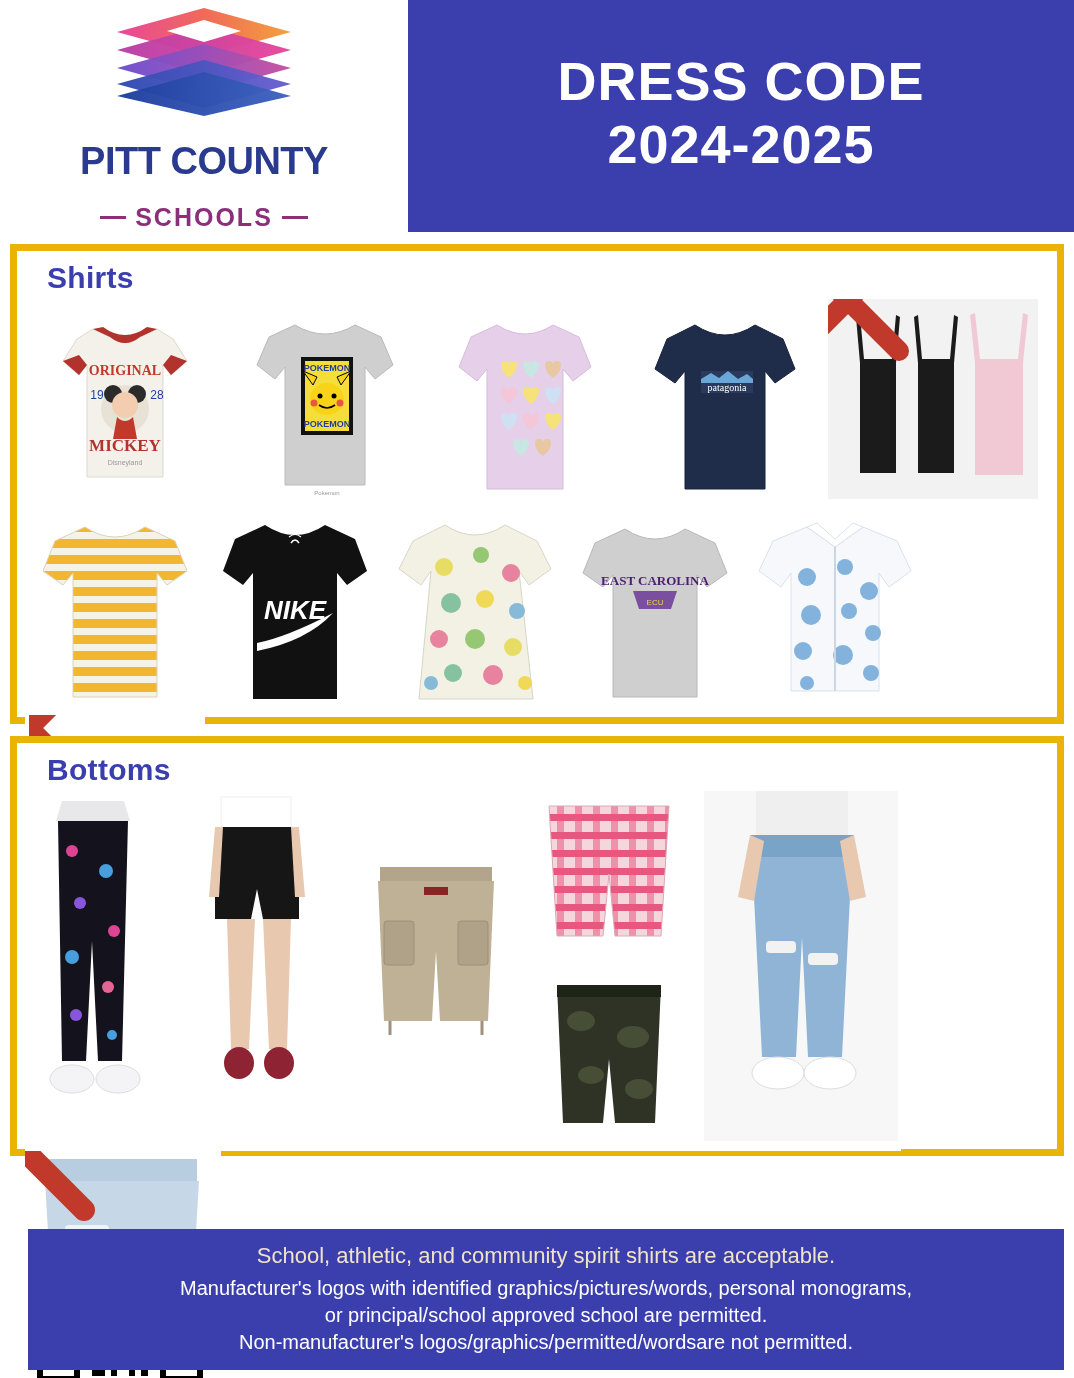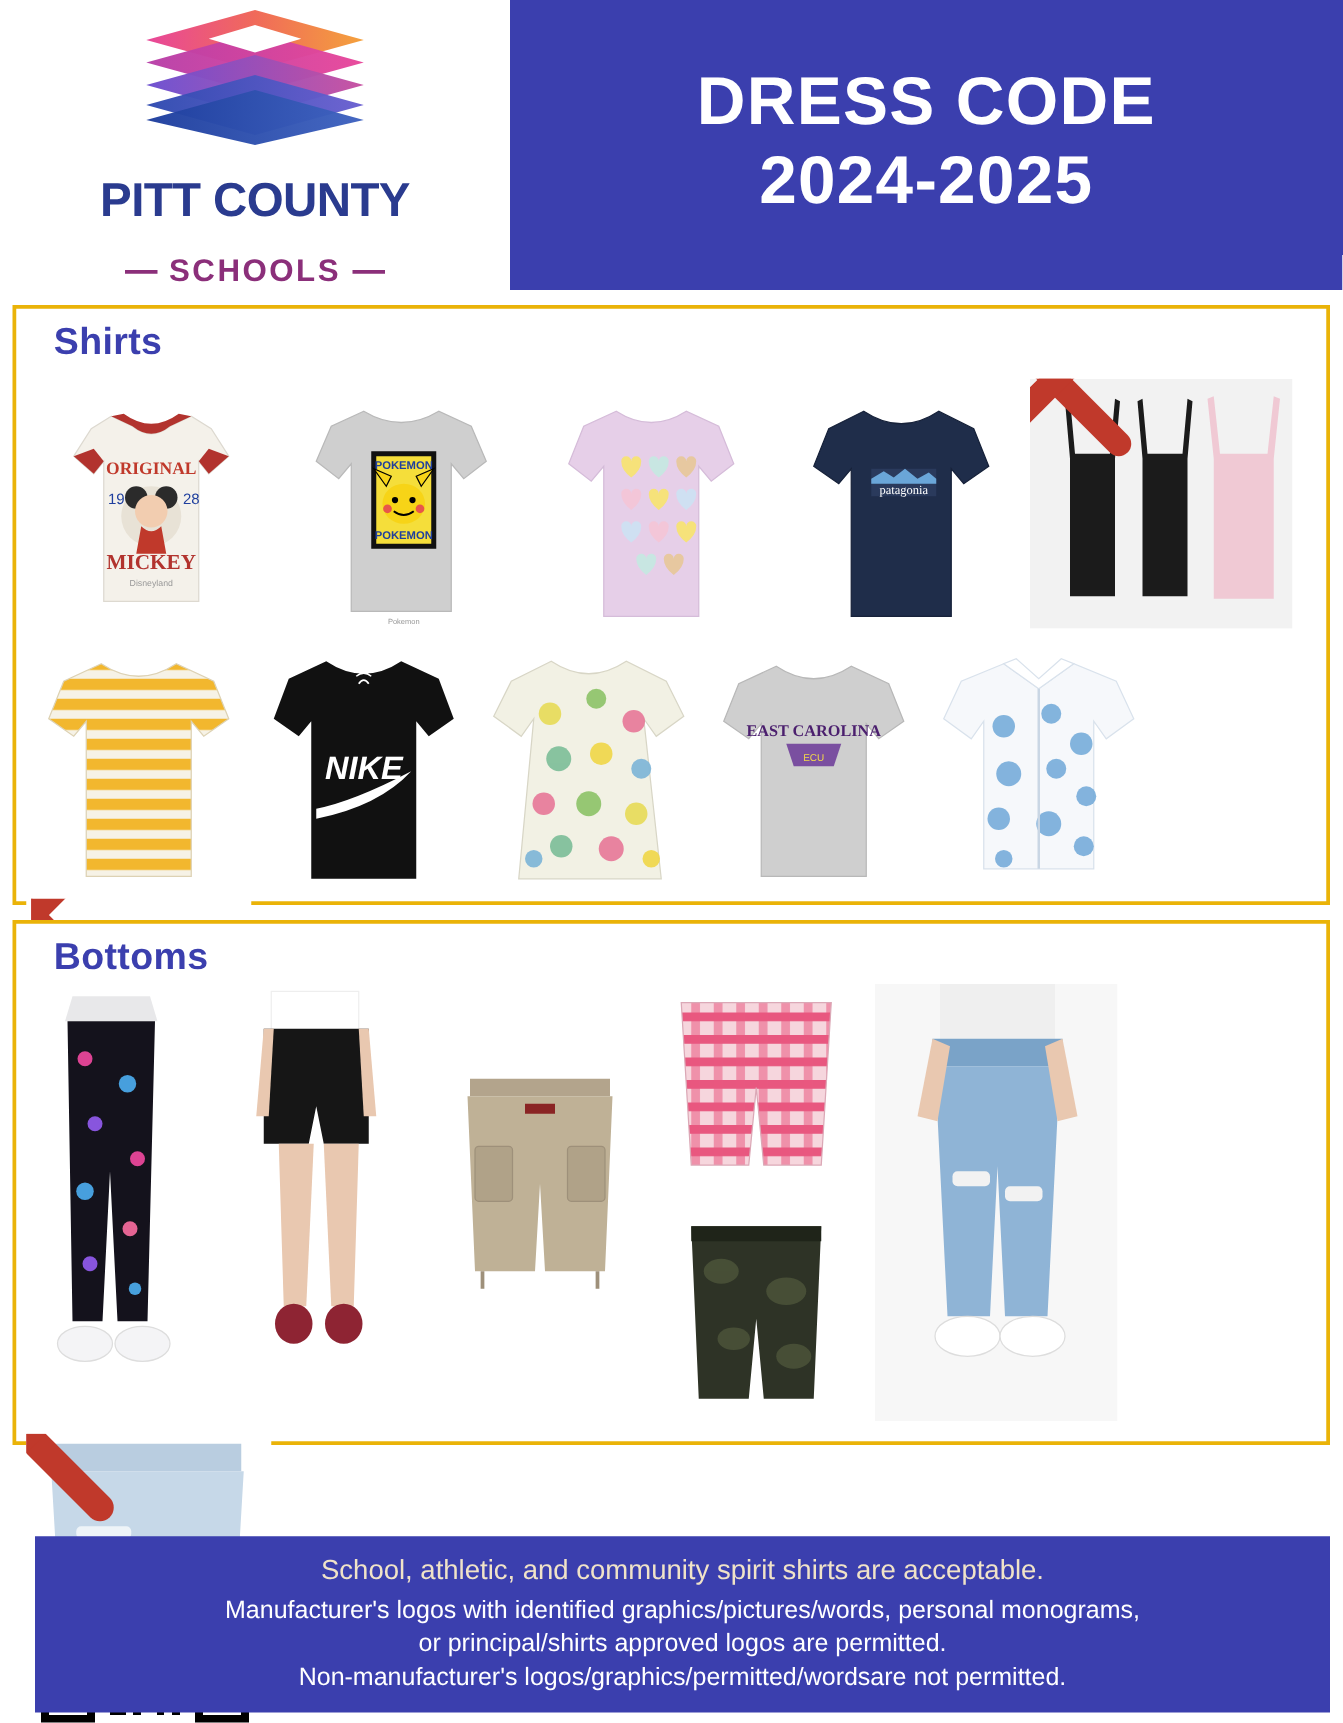--- a/index.html
+++ b/index.html
@@ -75,41 +75,41 @@
   .title-line2 {
     font-size: 54px;
     font-weight: bold;
     letter-spacing: 1px;
     line-height: 1.2;
   }
 
   
   .section {
     margin: 12px 10px 0 10px;
-    border: 3px solid #eab308;
+    border: 7px solid #eab308;
     position: relative;
     background: #fff;
   }
   .section-title {
     font-size: 30px;
     font-weight: bold;
     color: #3b3fae;
     padding: 10px 0 4px 30px;
     letter-spacing: 0.3px;
   }
   .grid {
     display: flex;
     flex-wrap: wrap;
     padding: 0 8px 8px 8px;
   }
   .cell {
     position: relative;
     background: #fff;
     display: flex;
-    align-items: flex-end;
+    align-items: flex-start;
     justify-content: center;
     overflow: hidden;
   }
 
   
   .xmark {
     position: absolute;
     left: 50%; top: 50%;
     transform: translate(-50%,-50%);
     pointer-events: none;
@@ -654,15 +654,15 @@
         </svg>
       </div>
     </div>
 
   </div>
 </div>
 
 <div class="footer">
   <div class="footer-line1">School, athletic, and community spirit shirts are acceptable.</div>
   <div class="footer-line">Manufacturer's logos with identified graphics/pictures/words, personal monograms,</div>
-  <div class="footer-line">or principal/shirts approved logos are permitted.</div>
+  <div class="footer-line">or principal/school approved school are permitted.</div>
   <div class="footer-line">Non-manufacturer's logos/graphics/permitted/wordsare not permitted.</div>
 </div>
 
 </body></html>

